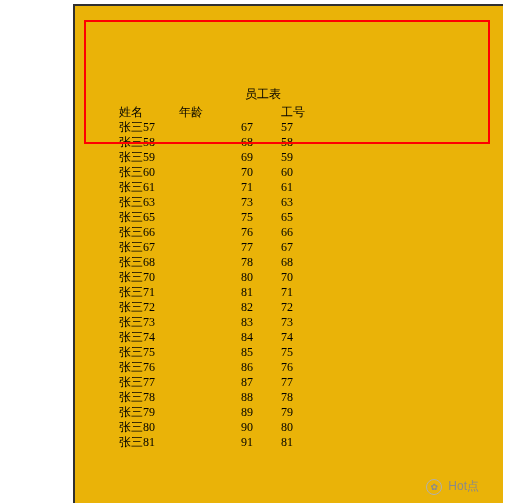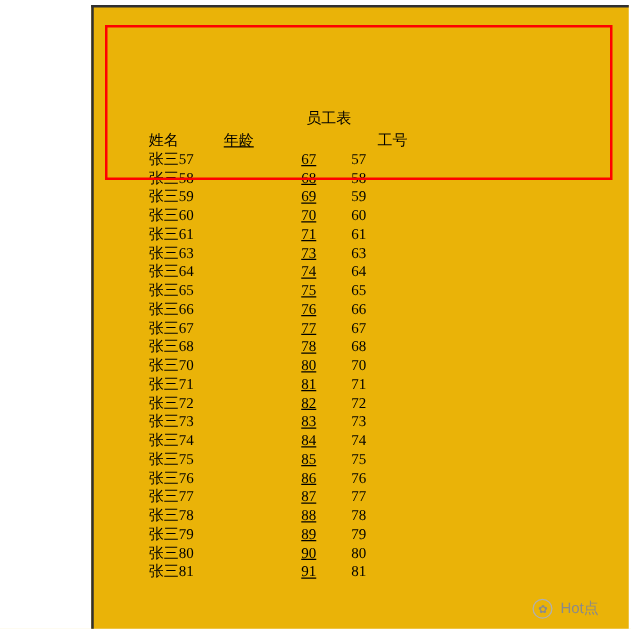--- a/index.html
+++ b/index.html
@@ -48,24 +48,24 @@
   }
   .tbl th, .tbl td {
     padding: 0;
     font-weight: normal;
     text-align: left;
     height: 15px;
     line-height: 15px;
     font-size: 12px;
   }
   .tbl .c-name { width: 60px; }
-  .tbl .c-age  { width: 74px; text-align: right; padding-right: 28px; text-decoration: underline; }
+  .tbl .c-age  { width: 74px; text-align: right; padding-right: 28px; }
   .tbl .c-emp  { width: 66px; text-align: left; }
   .tbl th.c-age { text-align: left; padding-right: 0; }
-  .tbl th.c-emp { text-align: center; margin-top: 33px; }
+  .tbl th.c-emp { text-align: left; margin-top: 33px; }
 
   .watermark {
     position: absolute;
     right: 26px;
     bottom: 8px;
     font-family: "Microsoft YaHei", Arial, sans-serif;
     font-size: 12px;
     color: #8a8a8a;
     display: flex;
     align-items: center;
@@ -123,25 +123,20 @@
           <td class="c-name">张三61</td>
           <td class="c-age">71</td>
           <td class="c-emp">61</td>
         </tr>
         <tr>
           <td class="c-name">张三63</td>
           <td class="c-age">73</td>
           <td class="c-emp">63</td>
         </tr>
         <tr>
-          <td class="c-name">张三64</td>
-          <td class="c-age">74</td>
-          <td class="c-emp">64</td>
-        </tr>
-        <tr>
           <td class="c-name">张三65</td>
           <td class="c-age">75</td>
           <td class="c-emp">65</td>
         </tr>
         <tr>
           <td class="c-name">张三66</td>
           <td class="c-age">76</td>
           <td class="c-emp">66</td>
         </tr>
         <tr>

